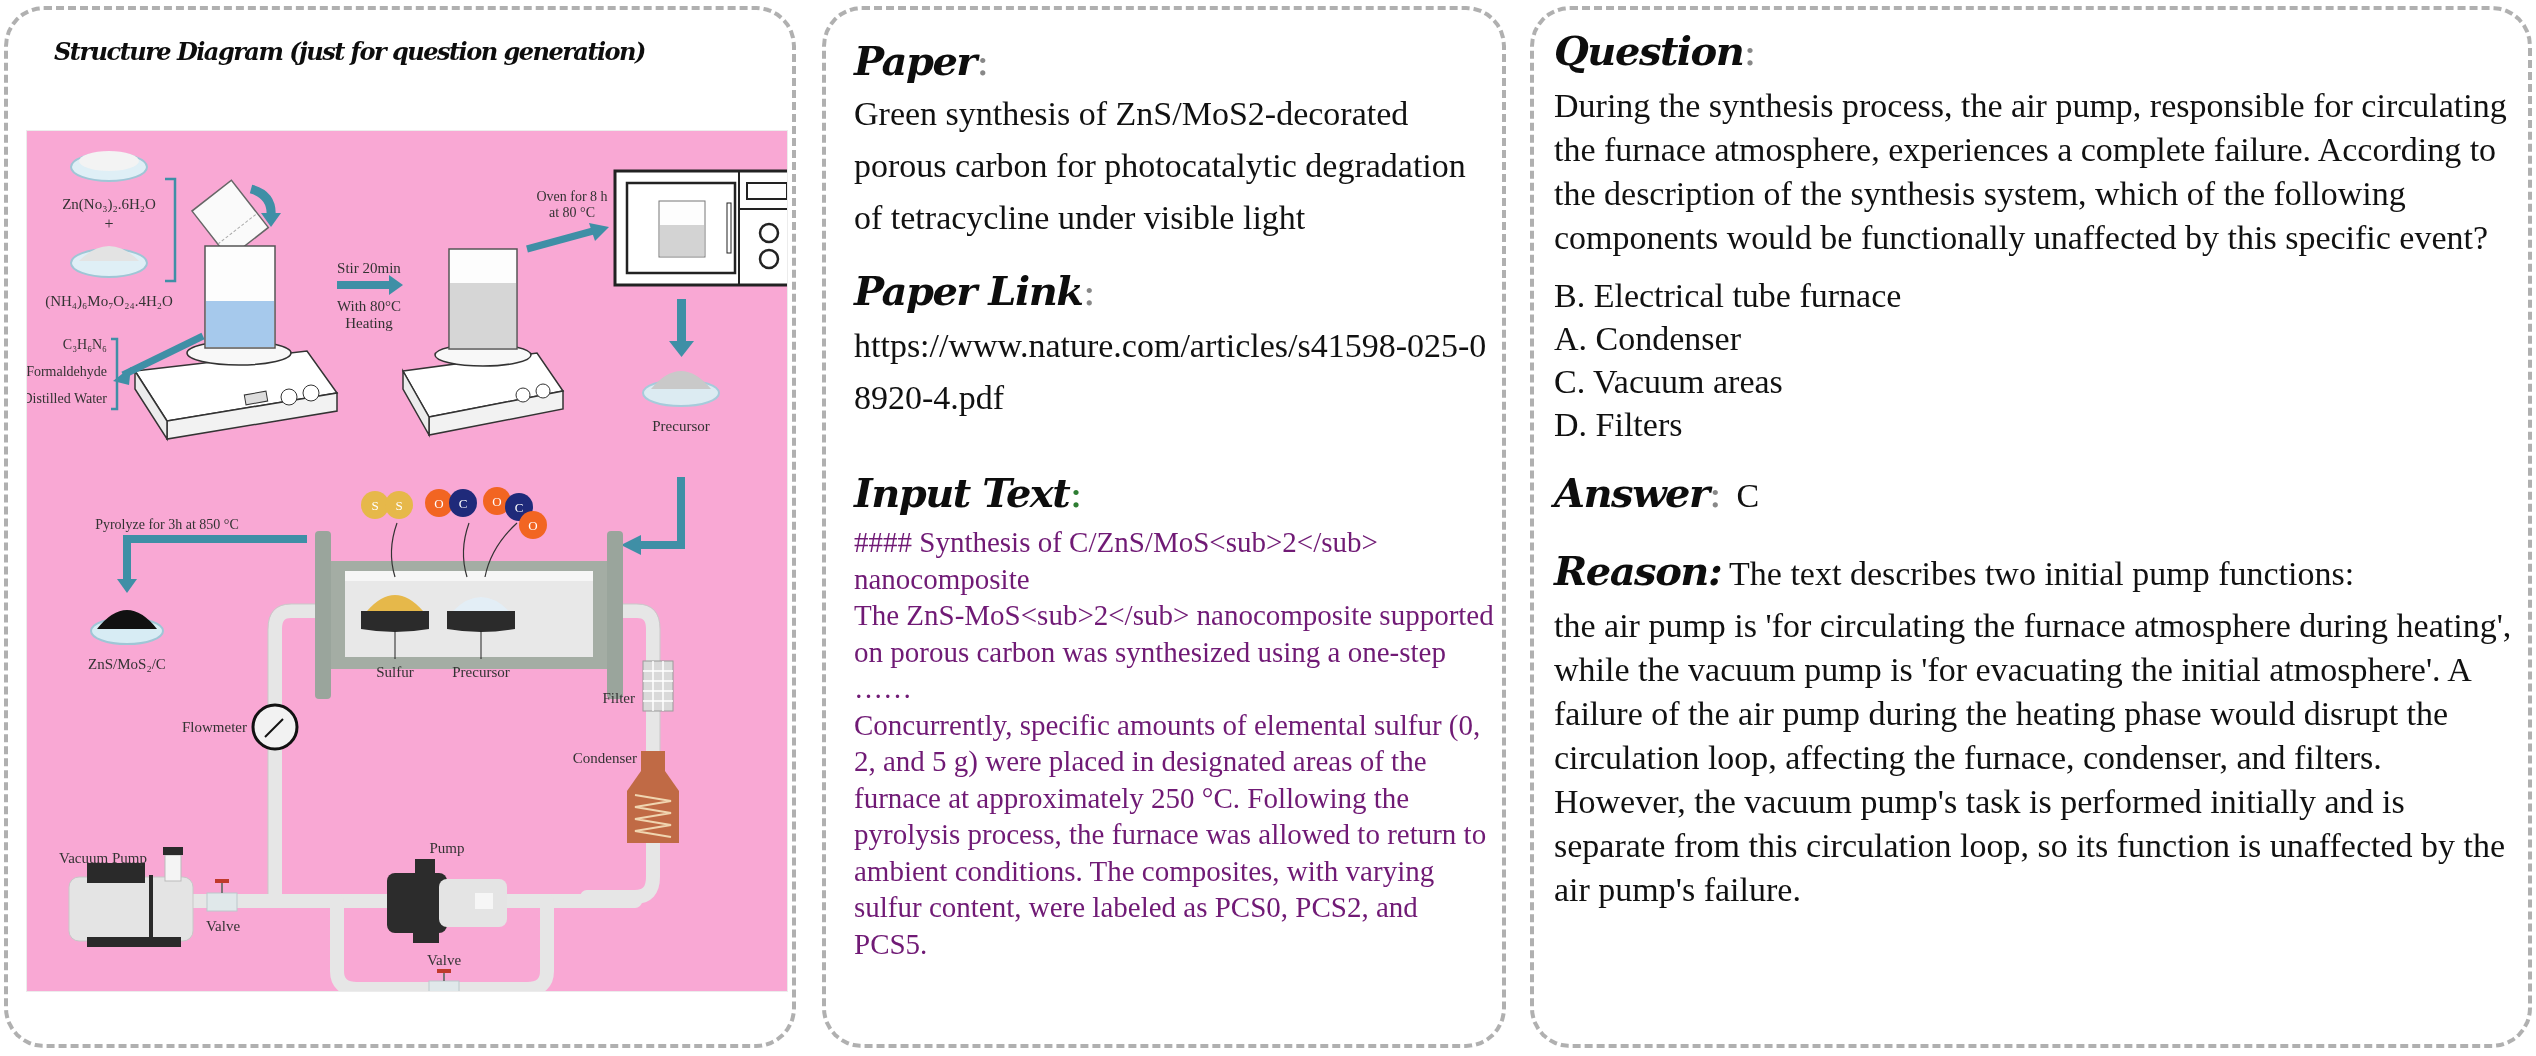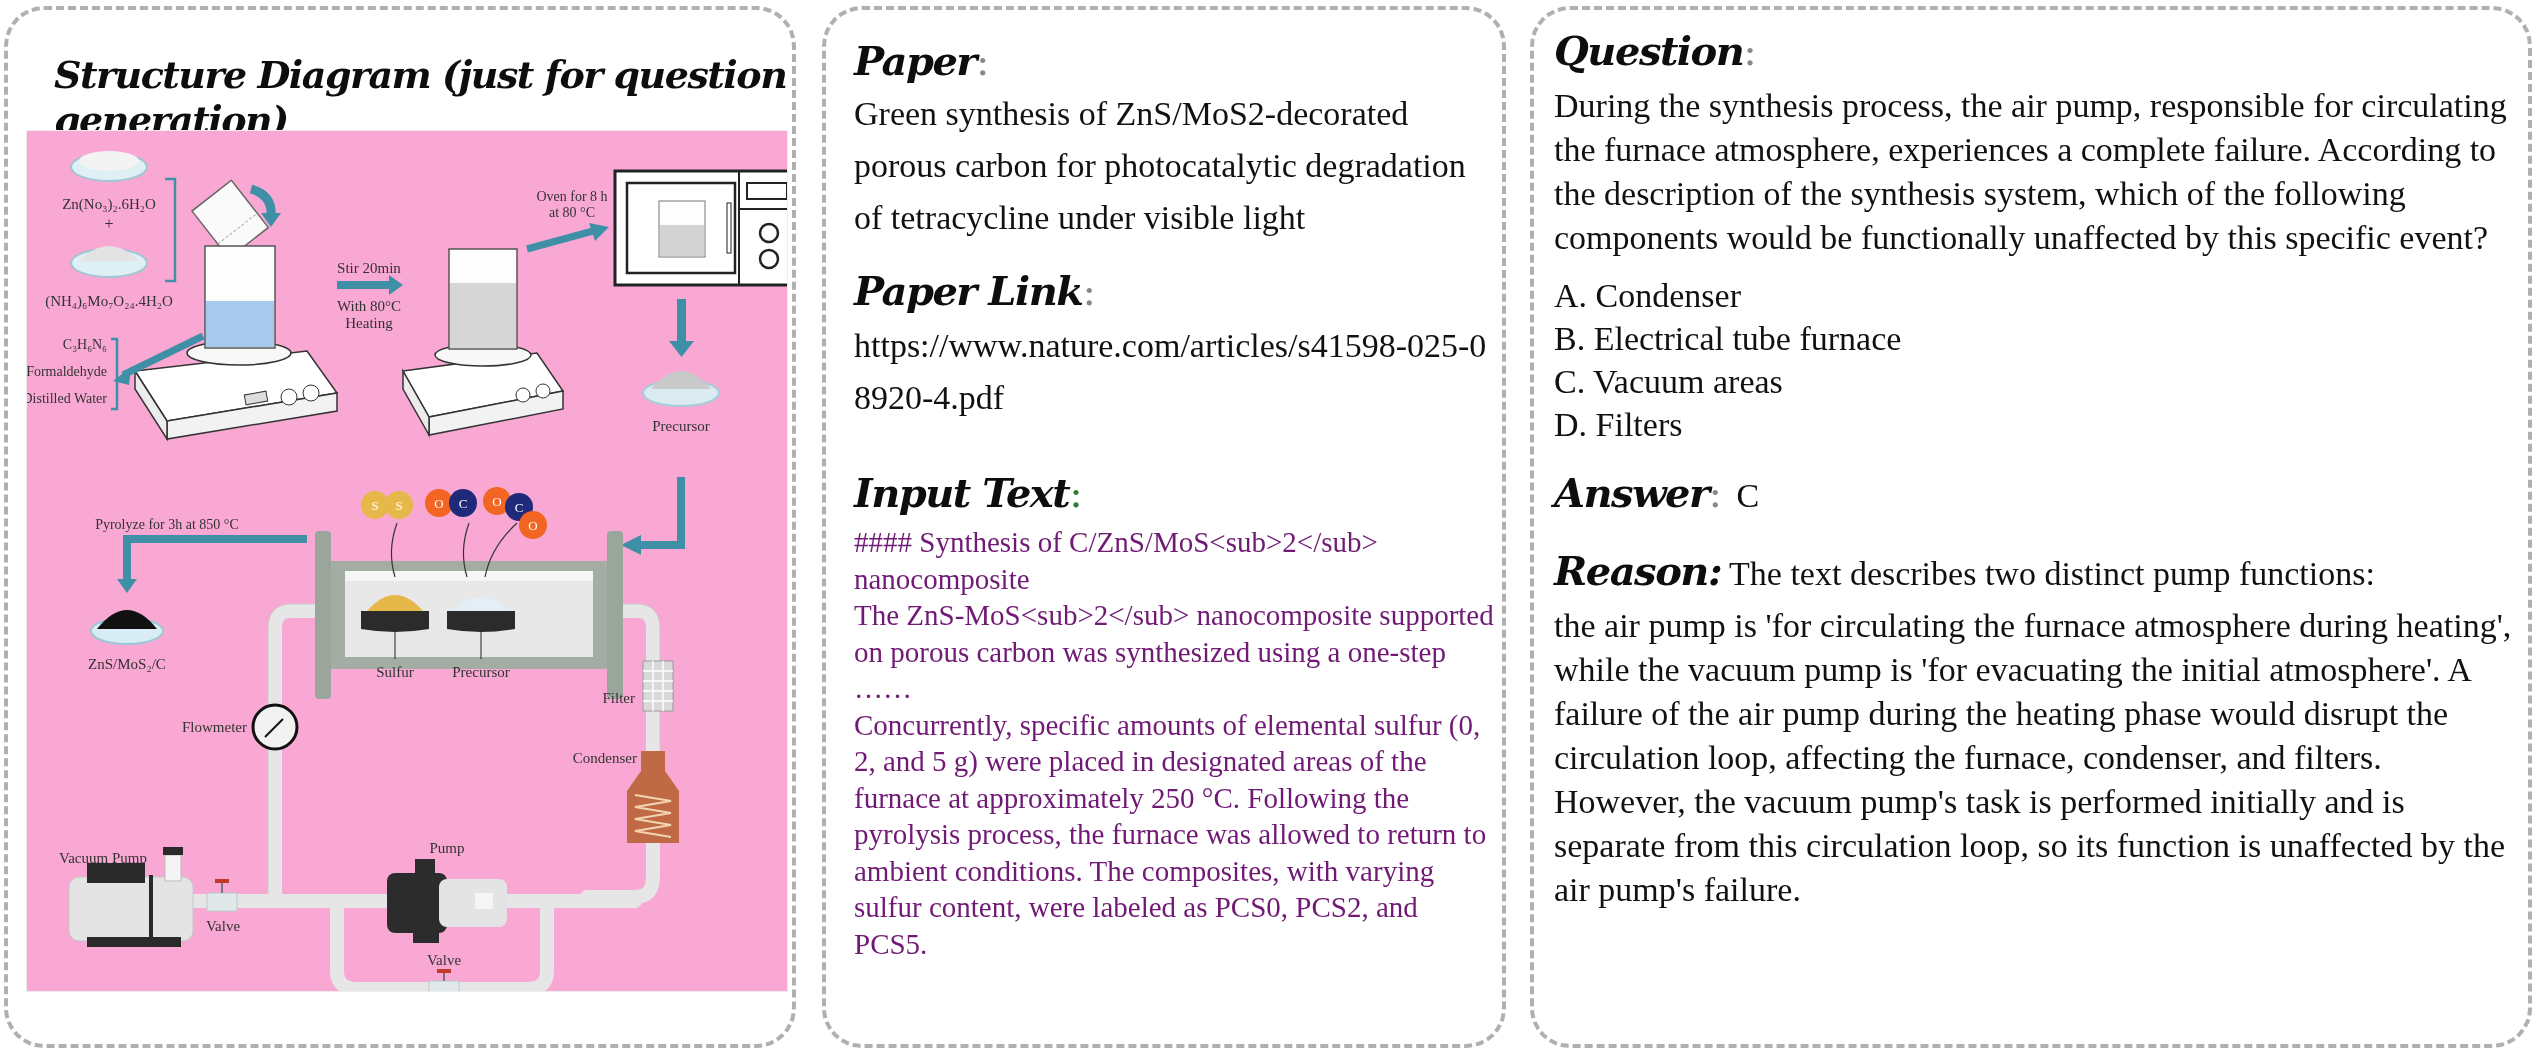--- a/index.html
+++ b/index.html
@@ -9,21 +9,21 @@
            border: 4px dashed #b0b0b0; border-radius: 40px; background: #fff; }
   #p-left { left: 4px; width: 792px; }
   #p-mid { left: 822px; width: 684px; }
   #p-right { left: 1530px; width: 1002px; }
 
   .hand { font-family: "DejaVu Serif", serif; font-style: italic; font-weight: bold;
           letter-spacing: -1.5px; color: #0d0d0d; }
   .colon { font-style: normal; font-weight: normal; color: #888; }
   .colon.green { color: #2e7d32; }
 
-  .left-title { position: absolute; left: 46px; top: 42px; font-size: 38px; }
+  .left-title { position: absolute; left: 46px; top: 27px; font-size: 24px; }
   .figure { position: absolute; left: 18px; top: 120px; width: 760px; height: 860px;
             border: 1px solid #ececec; background: #f9a8d4; }
   .figure svg { width: 100%; height: 100%; display: block; }
   .fig-label { font-family: "Liberation Serif", serif; fill: #333; }
 
   .section-head { font-size: 40px; line-height: 50px; margin: 0; }
   .body-text { font-family: "Liberation Serif", serif; font-size: 34px; line-height: 52px; margin: 0; }
   .muted { color: #701a75; font-size: 29px; line-height: 36.5px; }
 
   #p-mid .inner { position: absolute; left: 28px; top: 26px; width: 640px; }
@@ -272,31 +272,31 @@
     </div>
   </div>
 </div>
 
 <div class="panel" id="p-right">
   <div class="inner">
     <h2 class="section-head hand"><span>Question</span><span class="colon">:</span></h2>
     <p class="body-text" style="margin-top:8px;">During the synthesis process, the air pump, responsible for circulating the furnace atmosphere, experiences a complete failure. According to the description of the synthesis system, which of the following components would be functionally unaffected by this specific event?</p>
 
     <div class="opts">
+      <div>B. Electrical tube furnace</div>
       <div>A. Condenser</div>
-      <div>B. Electrical tube furnace</div>
       <div>C. Vacuum areas</div>
       <div>D. Filters</div>
     </div>
 
     <div class="answer-row">
       <span class="section-head hand"><span>Answer</span><span class="colon">:</span></span>
       <span class="answer-val">C</span>
     </div>
 
     <div class="reason-row">
       <p class="body-text" style="line-height:48px;">
-        <span class="section-head hand">Reason:</span><span> The text describes two distinct pump functions:</span>
+        <span class="section-head hand">Reason:</span><span> The text describes two initial pump functions:</span>
       </p>
       <p class="body-text" style="margin-top:6px;">the air pump is 'for circulating the furnace atmosphere during heating', while the vacuum pump is 'for evacuating the initial atmosphere'. A failure of the air pump during the heating phase would disrupt the circulation loop, affecting the furnace, condenser, and filters. However, the vacuum pump's task is performed initially and is separate from this circulation loop, so its function is unaffected by the air pump's failure.</p>
     </div>
   </div>
 </div>
 
 </body></html>

